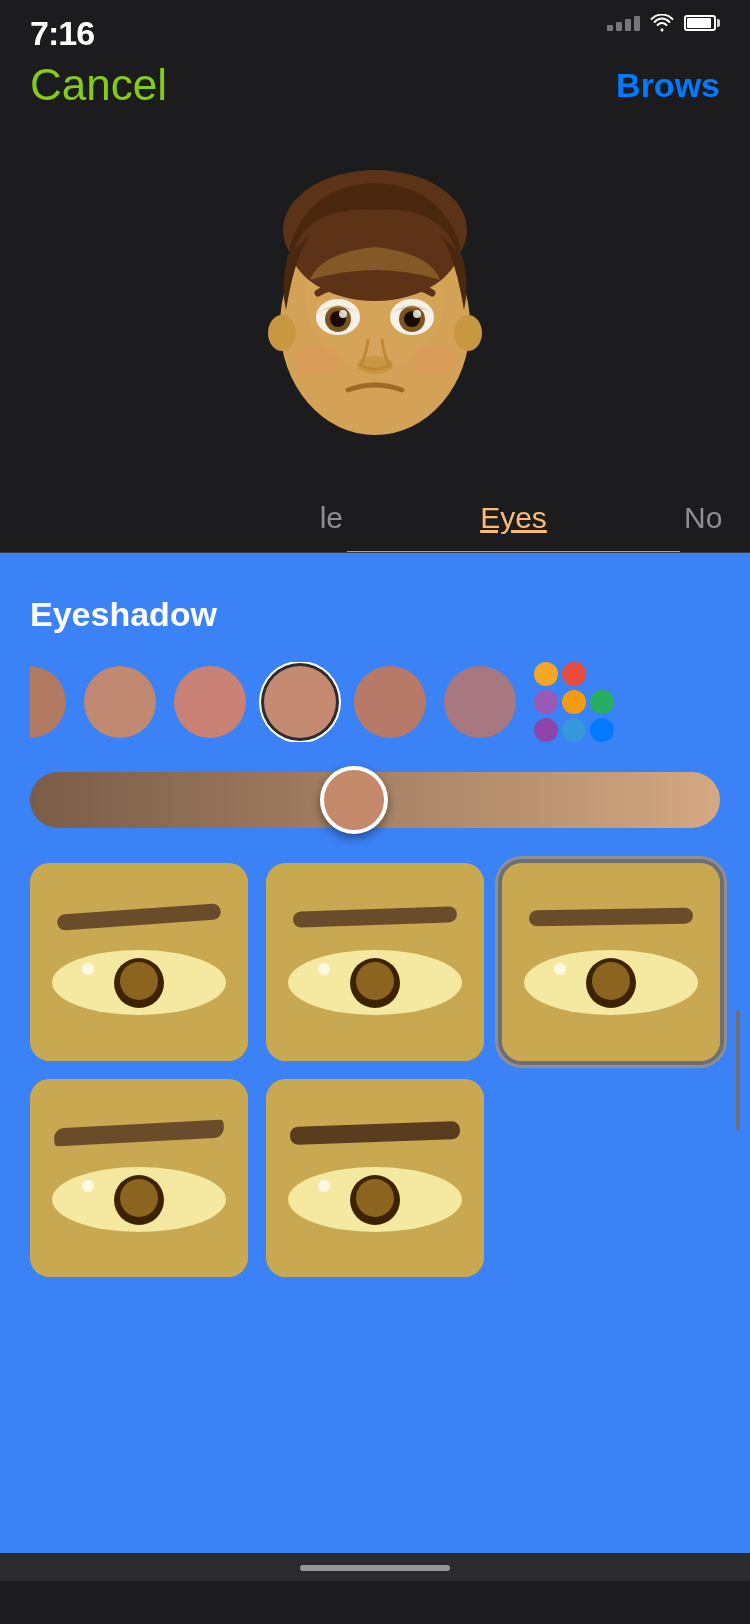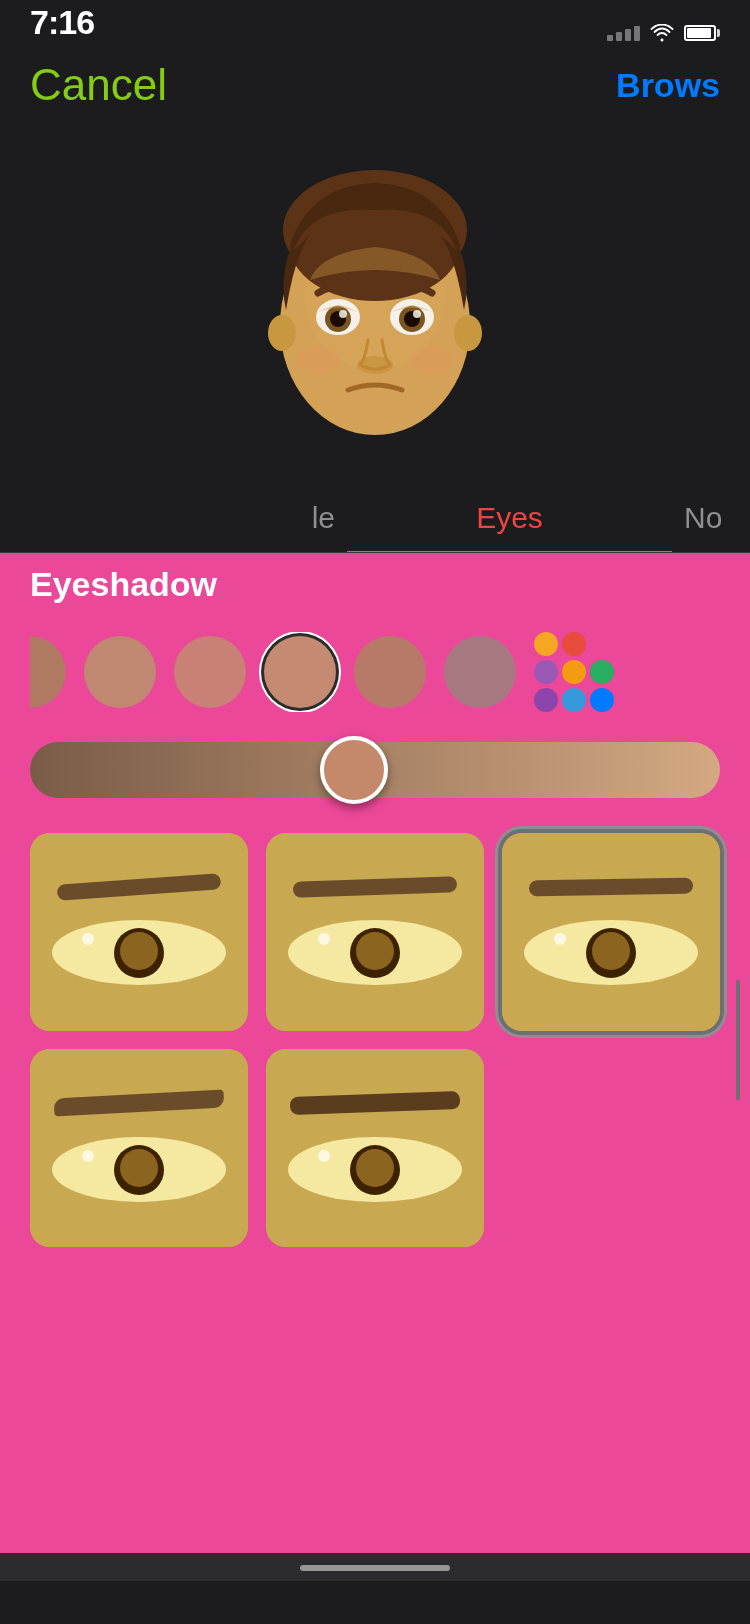--- a/index.html
+++ b/index.html
@@ -11,21 +11,21 @@
       background: #1c1c1e;
       font-family: -apple-system, 'SF Pro Display', 'Helvetica Neue', sans-serif;
       color: #ffffff;
       overflow-x: hidden;
     }
 
     
     .status-bar {
       display: flex;
       justify-content: space-between;
-      align-items: flex-end;
+      align-items: flex-start;
       padding: 14px 30px 8px;
       height: 50px;
     }
     .status-time {
       font-size: 34px;
       font-weight: 600;
       color: #ffffff;
       letter-spacing: -1px;
     }
     .status-icons {
@@ -104,43 +104,44 @@
       background: #1c1c1e;
       position: relative;
     }
 
     
     .category-tabs {
       display: flex;
       overflow: hidden;
       border-bottom: 1px solid #3a3a3c;
       padding: 0 20px;
-      gap: 8px;
+      gap: 0;
     }
     .tab-item {
       flex: 1;
       text-align: center;
       padding: 16px 10px;
       font-size: 30px;
       color: #8e8e93;
       white-space: nowrap;
     }
     .tab-item.active {
-      color: #ef4444;
-      border-bottom: 2px solid #d946ef;
+      color: #fdba74;
+      border-bottom: 2px solid #a3a3a3;
       margin-bottom: -1px;
+      text-decoration: underline;
     }
     .tab-item.partial {
       overflow: hidden;
     }
 
     
     .content-panel {
-      background: #ec4899;
-      padding: 12px 30px 20px;
+      background: #3b82f6;
+      padding: 42px 30px 20px;
       min-height: 1000px;
     }
 
     .section-title {
       font-size: 34px;
       font-weight: 700;
       color: #ffffff;
       margin-bottom: 28px;
     }
 

